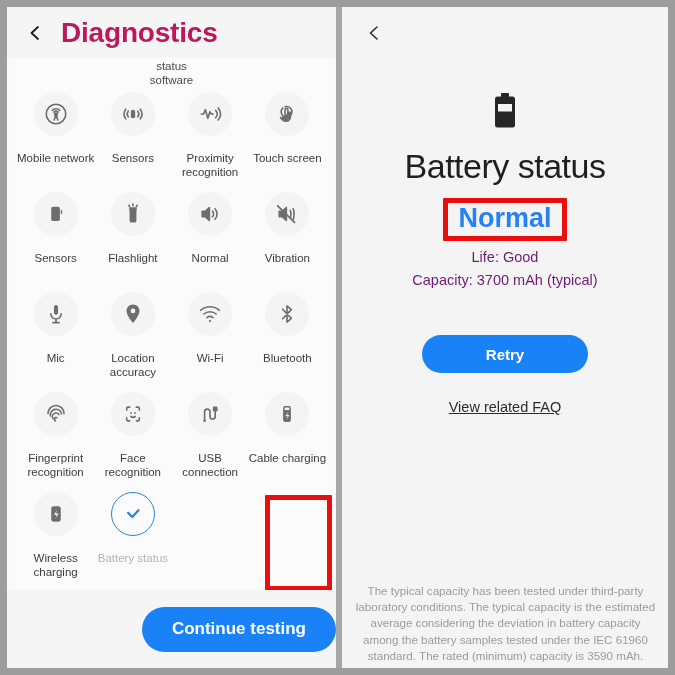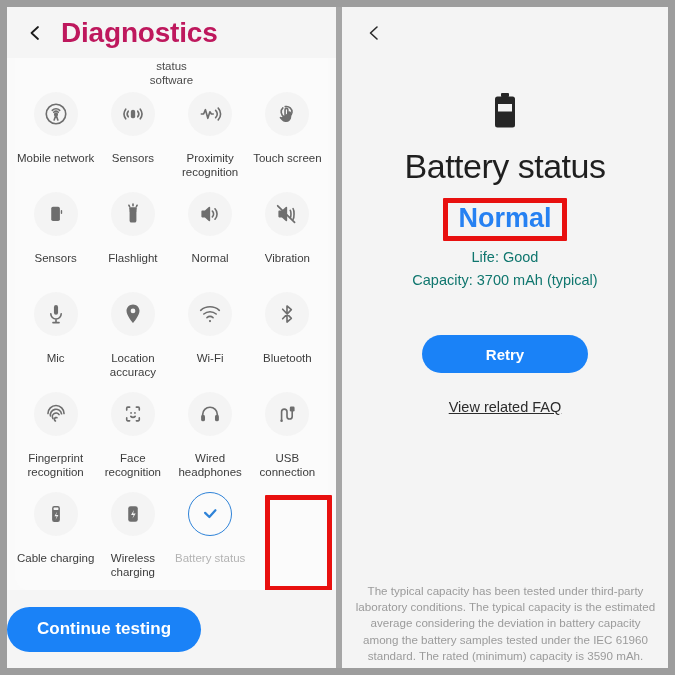--- a/index.html
+++ b/index.html
@@ -99,21 +99,21 @@
     position:absolute;
     border:5px solid #e8100f;
     border-radius:1px;
     pointer-events:none;
     box-sizing:border-box;
   }
   #hl-tile{ left:258px; top:488px; width:67px; height:96px; }
   .cta-wrap{
     position:absolute;left:0;bottom:0;width:329px;height:78px;
     background:#f5f5f5;
-    display:flex;align-items:center;justify-content:flex-start;
+    display:flex;align-items:center;justify-content:flex-end;
   }
   .pill-btn{
     background:#1a82f7;color:#fff;border:none;
     border-radius:24px;height:45px;
     font-size:17px;font-weight:bold;
     padding:0 30px;cursor:pointer;
     font-family:"Liberation Sans", sans-serif;
   }
   
   .rtop{
@@ -136,21 +136,21 @@
     display:flex;align-items:center;justify-content:center;
     width:100%;
   }
   .status-text{
     font-size:27px;font-weight:bold;color:#2681f2;
   }
   #hl-status{
     left:50%;margin-left:-62px;top:0;width:124px;height:43px;
   }
   .rline{
-    font-size:14.5px;color:#0f766e;margin-top:11px;
+    font-size:14.5px;color:#701a75;margin-top:11px;
   }
   .rline.tight{margin-top:7px;}
   .retry-btn{
     margin-top:47px;
     background:#1a82f7;color:#fff;border:none;border-radius:22px;
     width:166px;height:38px;font-size:15px;font-weight:bold;
     cursor:pointer;font-family:"Liberation Sans", sans-serif;
   }
   .faq-link{
     margin-top:26px;font-size:14.5px;color:#2c2c2c;
@@ -320,30 +320,20 @@
                 <circle cx="10.2" cy="11" r="0.85" fill="#6e6e6e" stroke="none"></circle>
                 <circle cx="13.8" cy="11" r="0.85" fill="#6e6e6e" stroke="none"></circle>
                 <path d="M10 14.2a2.6 2.6 0 0 0 4 0"></path>
               </svg>
             </span>
             <span class="tlabel">Face recognition</span>
           </div>
           <div class="tile">
             <span class="bubble">
               <svg width="26" height="26" viewBox="0 0 24 24" fill="none" stroke="#6e6e6e" stroke-width="1.5" stroke-linecap="round" stroke-linejoin="round">
-                <path d="M5.2 15.2v-2.6a6.8 6.8 0 0 1 13.6 0v2.6"></path>
-                <rect x="3.8" y="12.8" width="3.6" height="6" rx="1.7" fill="#6e6e6e" stroke="none"></rect>
-                <rect x="16.6" y="12.8" width="3.6" height="6" rx="1.7" fill="#6e6e6e" stroke="none"></rect>
-              </svg>
-            </span>
-            <span class="tlabel">Wired headphones</span>
-          </div>
-          <div class="tile">
-            <span class="bubble">
-              <svg width="26" height="26" viewBox="0 0 24 24" fill="none" stroke="#6e6e6e" stroke-width="1.5" stroke-linecap="round" stroke-linejoin="round">
                 <path d="M7 17.2V10a2.5 2.5 0 0 1 5 0v4.2a2.4 2.4 0 0 0 4.8 0V9.6"></path>
                 <rect x="14.6" y="5" width="4.4" height="4.8" rx="1.2" fill="#6e6e6e" stroke="none"></rect>
                 <circle cx="7" cy="18.2" r="1.2" fill="#6e6e6e" stroke="none"></circle>
               </svg>
             </span>
             <span class="tlabel">USB connection</span>
           </div>
           <div class="tile">
             <span class="bubble">
               <svg width="26" height="26" viewBox="0 0 24 24" fill="none" stroke="#6e6e6e" stroke-width="1.5" stroke-linecap="round" stroke-linejoin="round">

